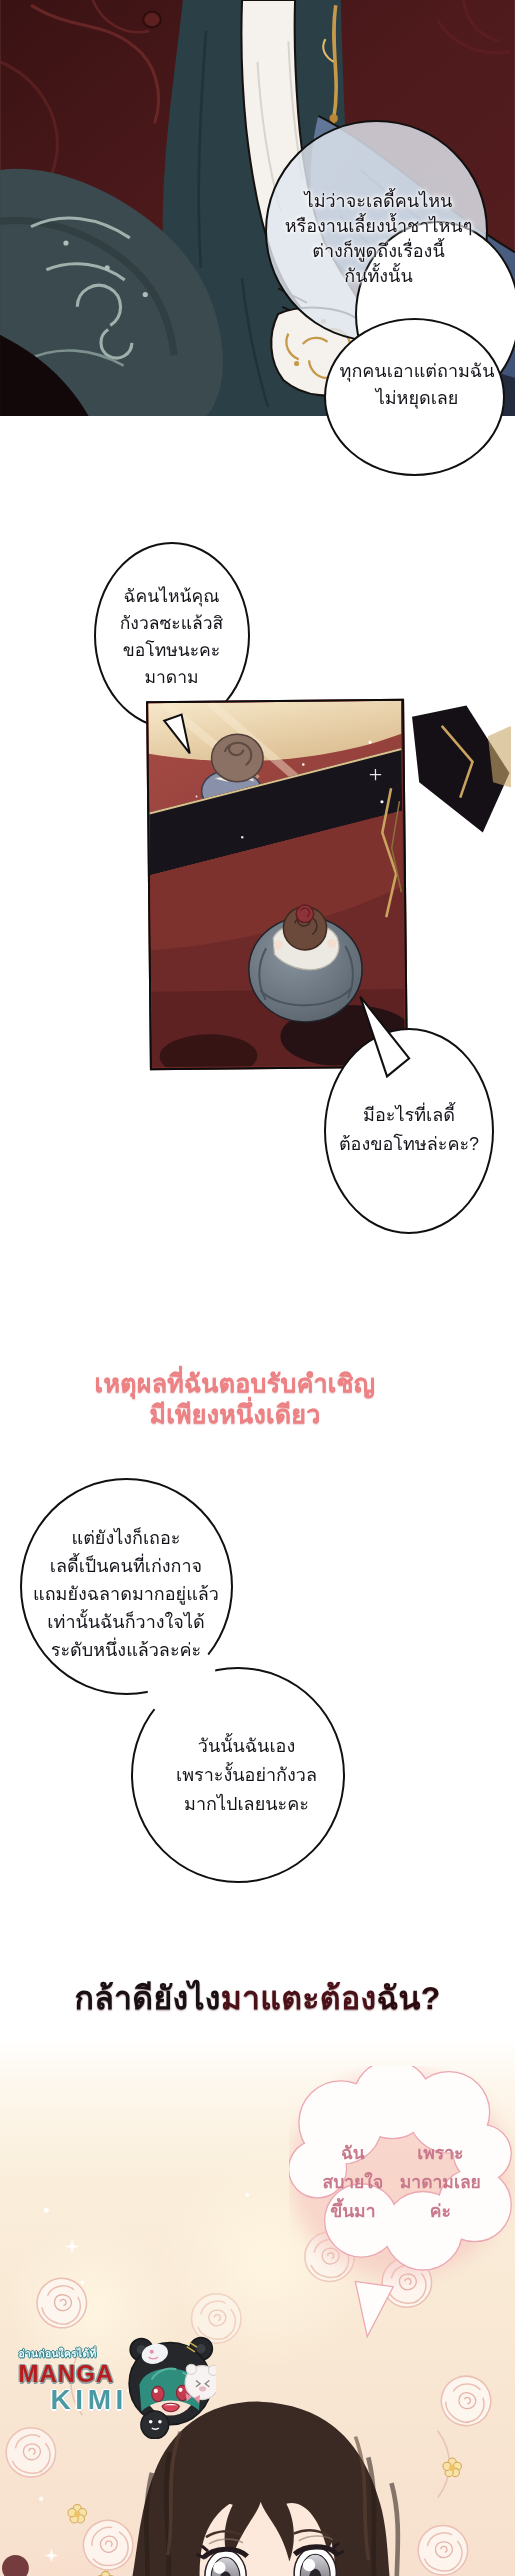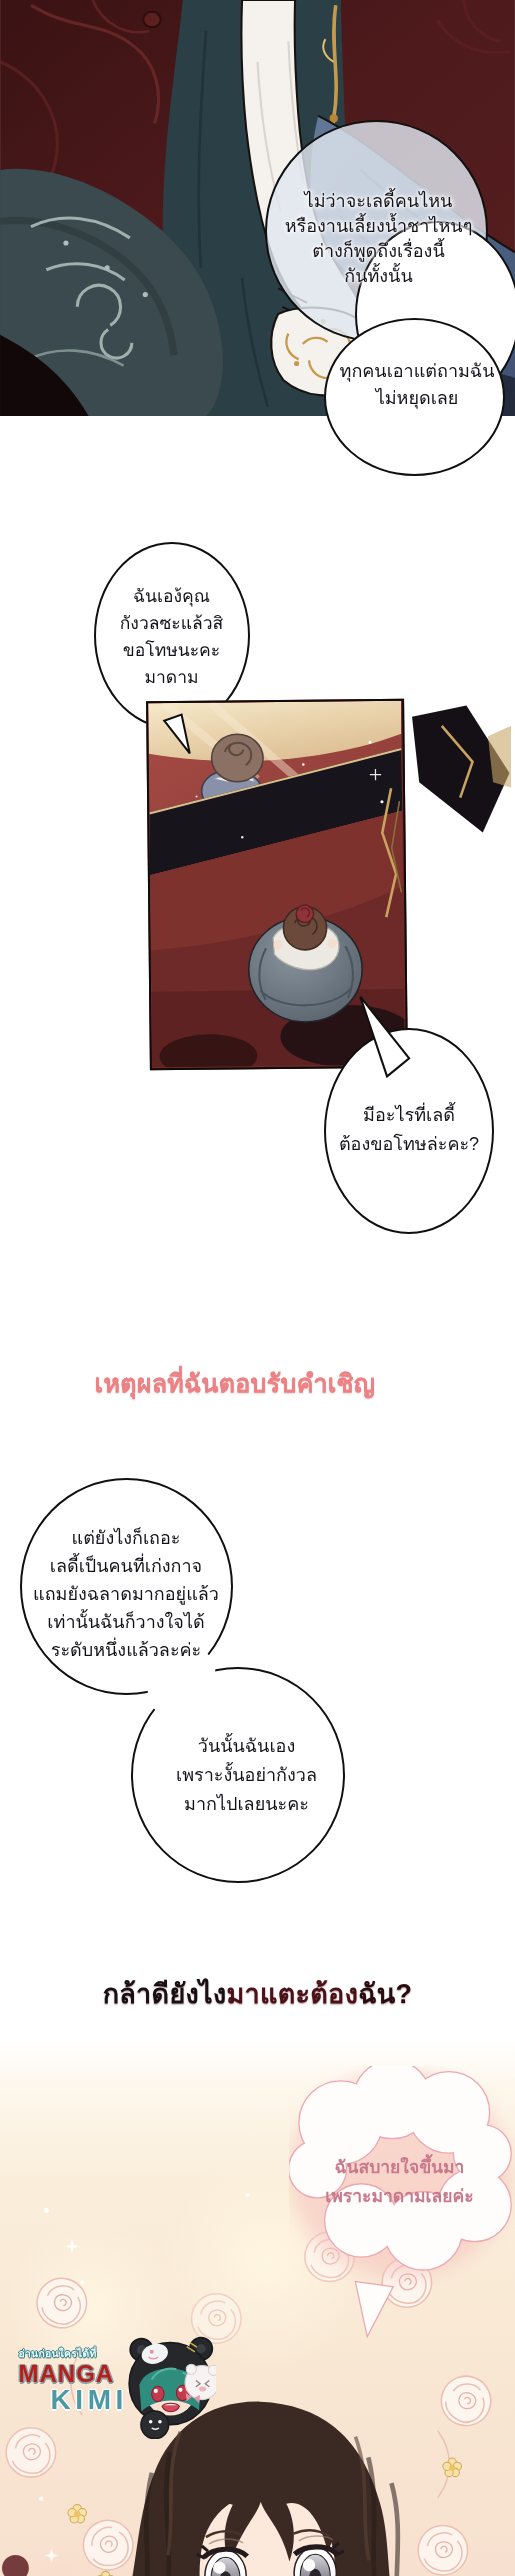--- a/index.html
+++ b/index.html
@@ -14,35 +14,35 @@
   .btext{position:absolute;display:flex;flex-direction:column;align-items:center;justify-content:center;
          text-align:center;color:#15131a;font-size:18px;line-height:1.5;font-weight:500;z-index:30;}
   .halo span{text-shadow:0 0 3.1px #fff,0 0 3.1px #fff,0 0 6.2px #fff,0 0 6.2px #fff;}
   .tail{position:absolute;z-index:5;}
   .patch{position:absolute;background:#ffffff;border-radius:50%;z-index:6;}
 
   
   .pink-heading{position:absolute;left:0;width:470px;text-align:center;
       font-size:25px;line-height:31px;font-weight:800;color:#ee8183;
       text-shadow:0 1px 1.5px rgba(199,94,99,.4),0 0 0.5px rgba(214,100,104,.6);letter-spacing:0.3px;}
-  .dark-line{position:absolute;left:0;width:515px;text-align:center;font-size:27px;font-weight:800;
+  .dark-line{position:absolute;left:0;width:515px;text-align:center;font-size:32px;font-weight:800;
       color:#191014;text-shadow:0 1px 1.5px rgba(70,14,18,.45);letter-spacing:0.3px;}
   .dark-line .red{color:#4a1118;}
   .dark-line .mid{color:#2a0c10;}
 
   
   .wm{position:absolute;z-index:35;}
   .wm-tagline{font-size:10.3px;font-weight:700;color:#f4fdfc;letter-spacing:0.3px;
       text-shadow:-1px 0 0 #2e7f8a,1px 0 0 #2e7f8a,0 -1px 0 #2e7f8a,0 1px 0 #2e7f8a,0.5px 0.5px 0 #2e7f8a,-0.5px -0.5px 0 #2e7f8a;}
   .wm-top{font-size:24px;font-weight:900;color:#b91c1c;letter-spacing:1px;line-height:1.02;
       text-shadow:-1.5px 0 0 #8fa0a0,1.5px 0 0 #8fa0a0,0 -1.5px 0 #8fa0a0,0 1.5px 0 #8fa0a0,1px 1px 0 #6f8486,-1px -1px 0 #aebdbd;}
   .wm-bottom{font-size:28px;font-weight:900;color:#4b9aa3;letter-spacing:4.6px;line-height:1.0;
       text-shadow:-1.5px 0 0 #ffffff,1.5px 0 0 #ffffff,0 -1.5px 0 #ffffff,0 1.5px 0 #ffffff,1.5px 1.5px 0 #d7e5e6;margin-left:32px;}
 
-  .cloud-text{position:absolute;display:flex;flex-direction:column;align-items:center;justify-content:center;
+  .cloud-text{position:absolute;display:flex;flex-direction:row;align-items:center;justify-content:center;
       text-align:center;font-size:17.5px;line-height:29px;font-weight:700;color:#c9798c;z-index:30;}
 
   
   .art-bg{position:absolute;left:0;top:2039px;width:515px;height:1193px;
       background:linear-gradient(180deg,#ffffff 0%,#fdf7ec 4%,#faeeda 12%,#f8e6d2 30%,#f7ddcd 52%,#f3d5c8 70%,#edc9bf 85%,#e7bdb4 100%);}
 </style>
 </head>
 <body>
 
 <div class="page">
@@ -120,21 +120,21 @@
   <div class="btext" style="left:332px;top:349px;width:170px;height:72px;">
     <span>ทุกคนเอาแต่ถามฉัน</span>
     <span>ไม่หยุดเลย</span>
   </div>
 
   <svg class="tail" style="left:155px;top:706px;" width="46" height="57" viewBox="0 0 90 110">
     <polygon points="18,28 68,92 52,16" fill="#ffffff" stroke="#101010" stroke-width="4"></polygon>
   </svg>
   <div class="bubble" style="left:94px;top:542px;width:156px;height:187px;"></div>
   <div class="btext" style="left:99px;top:559px;width:145px;height:155px;font-size:17.5px;line-height:27px;z-index:30;">
-    <span>ฉันเอง้คุณ</span>
+    <span>ฉัคนไหน้คุณ</span>
     <span>กังวลซะแล้วสิ</span>
     <span>ขอโทษนะคะ</span>
     <span>มาดาม</span>
   </div>
 
   <div class="abs" style="left:148px;top:700px;width:258px;height:369px;border:2.6px solid #0c0c0c;box-sizing:border-box;transform:rotate(-0.6deg);overflow:hidden;background:#6e2a28;">
     <svg width="253" height="364" viewBox="0 0 491 707">
       <defs>
         <linearGradient id="cream" x1="0" y1="0" x2=".6" y2="1">
           <stop offset="0" stop-color="#f6e8c9"></stop>
@@ -208,20 +208,21 @@
     <polygon points="12,13 107,133 64,168" fill="#ffffff" stroke="#101010" stroke-width="4"></polygon>
   </svg>
   <div class="bubble" style="left:324px;top:1028px;width:170px;height:206px;"></div>
   <div class="btext" style="left:329px;top:1091px;width:160px;height:77px;font-size:18px;line-height:29px;z-index:30;">
     <span>มีอะไรที่เลดี้</span>
     <span>ต้องขอโทษล่ะคะ?</span>
   </div>
 
   <div class="pink-heading" style="top:1368px;">
     <div>เหตุผลที่ฉันตอบรับคำเชิญ</div>
+    <div>มีเพียงหนึ่งเดียว</div>
   </div>
 
   <div class="bubble" style="left:19.6px;top:1478px;width:213px;height:217px;"></div>
   <div class="bubble" style="left:131px;top:1667px;width:214px;height:216px;z-index:7;"></div>
   <div class="patch" style="left:143px;top:1655px;width:77px;height:54px;transform:rotate(-42deg);z-index:8;"></div>
   <div class="btext" style="left:23px;top:1518px;width:206px;height:152px;font-size:18px;line-height:28px;z-index:30;">
     <span>แต่ยังไงก็เถอะ</span>
     <span>เลดี้เป็นคนที่เก่งกาจ</span>
     <span>แถมยังฉลาดมากอยู่แล้ว</span>
     <span>เท่านั้นฉันก็วางใจได้</span>

